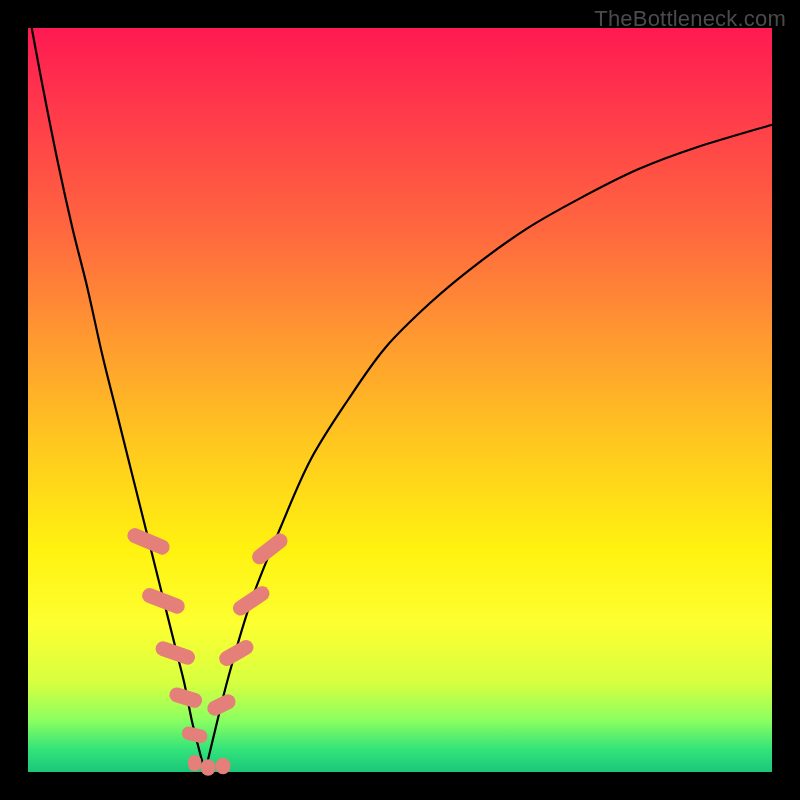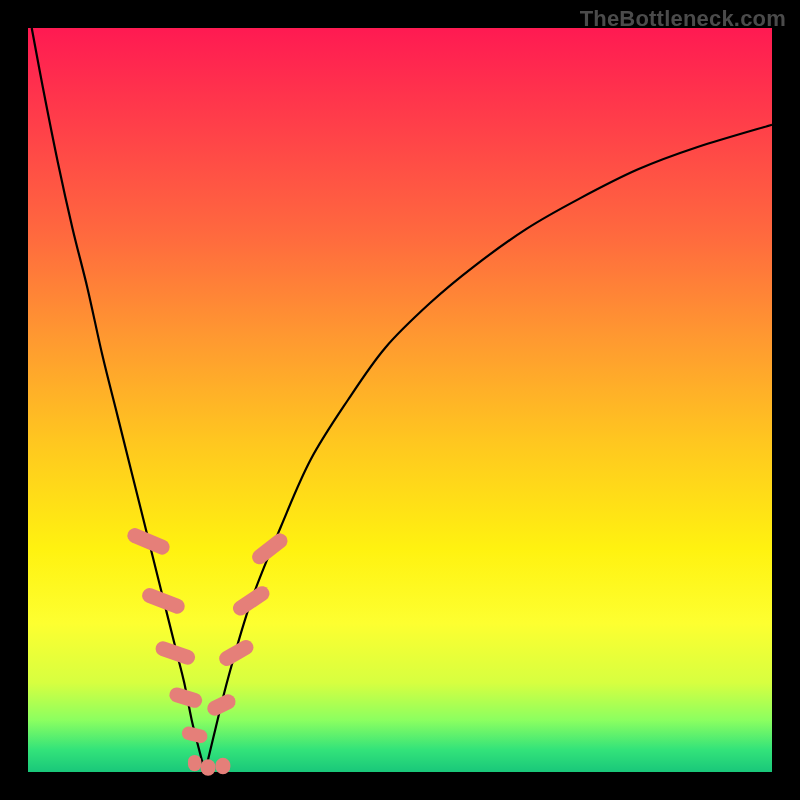--- a/index.html
+++ b/index.html
@@ -38,21 +38,21 @@
       #19c77a 100%
     );
   }
   .watermark {
     position: absolute;
     top: 6px;
     right: 14px;
     color: #4b4b4b;
     font-size: 22px;
     letter-spacing: 0.2px;
-    font-weight: 700;
+    font-weight: 400;
     user-select: none;
   }
   svg.curves {
     position: absolute;
     left: 0; top: 0;
     width: 744px; height: 744px;
     overflow: visible;
   }
   .series-curve {
     fill: none;

